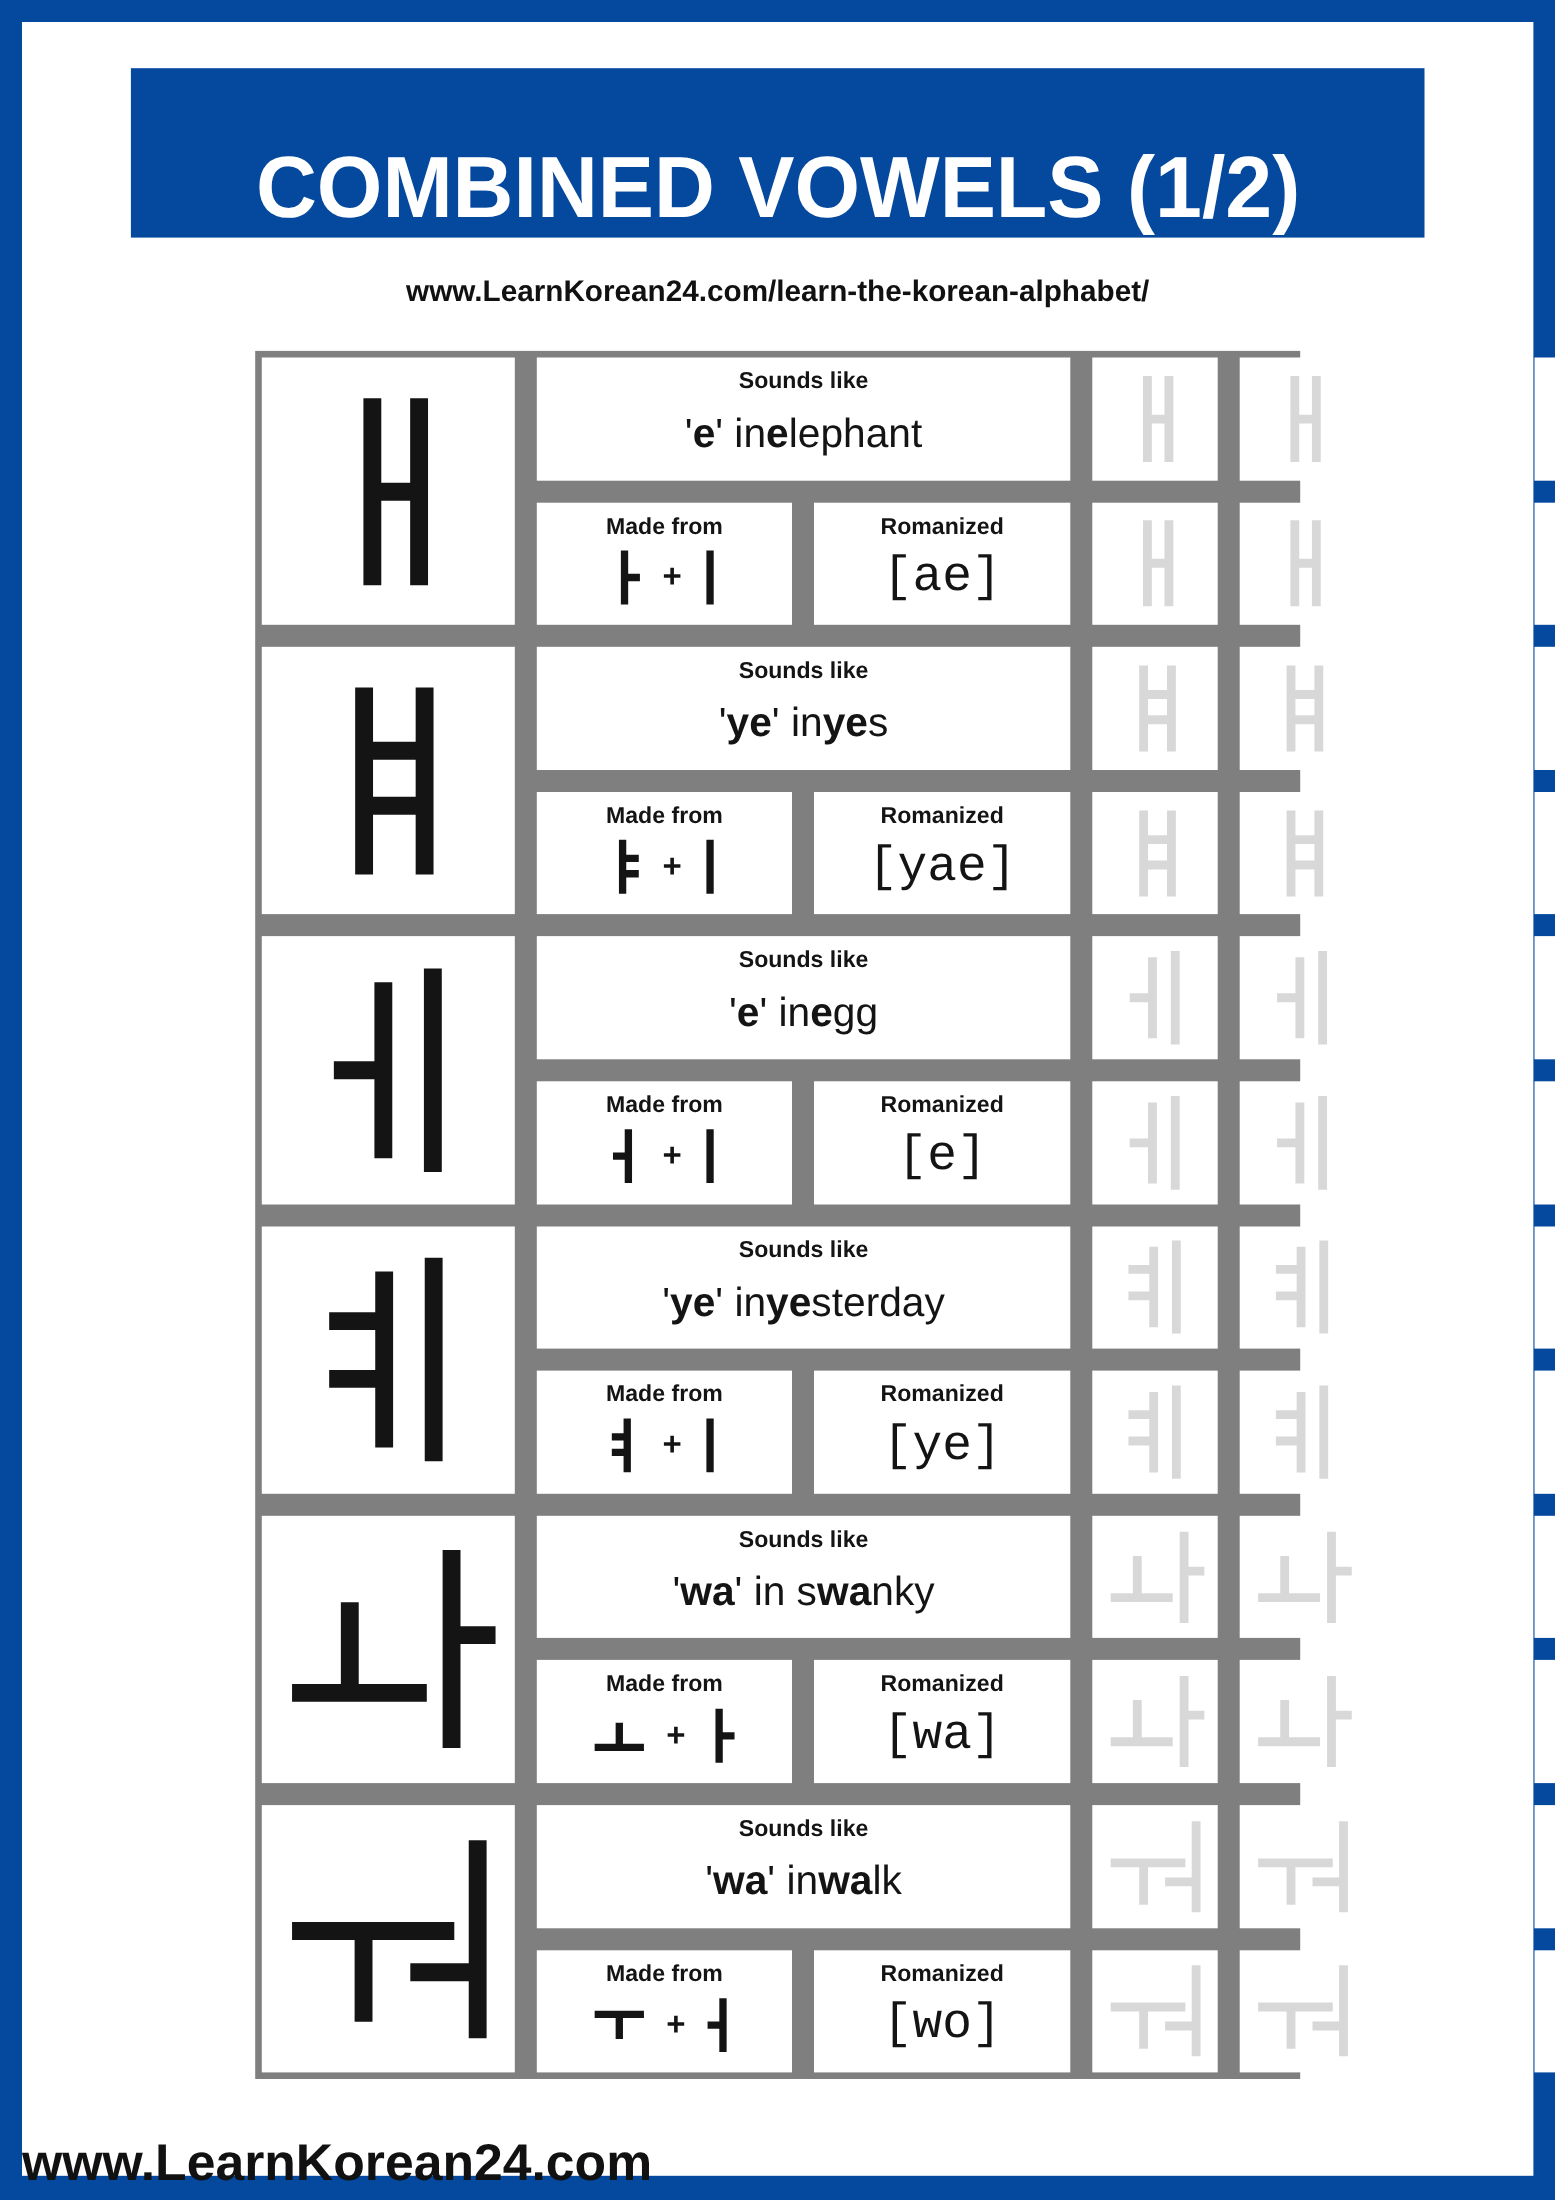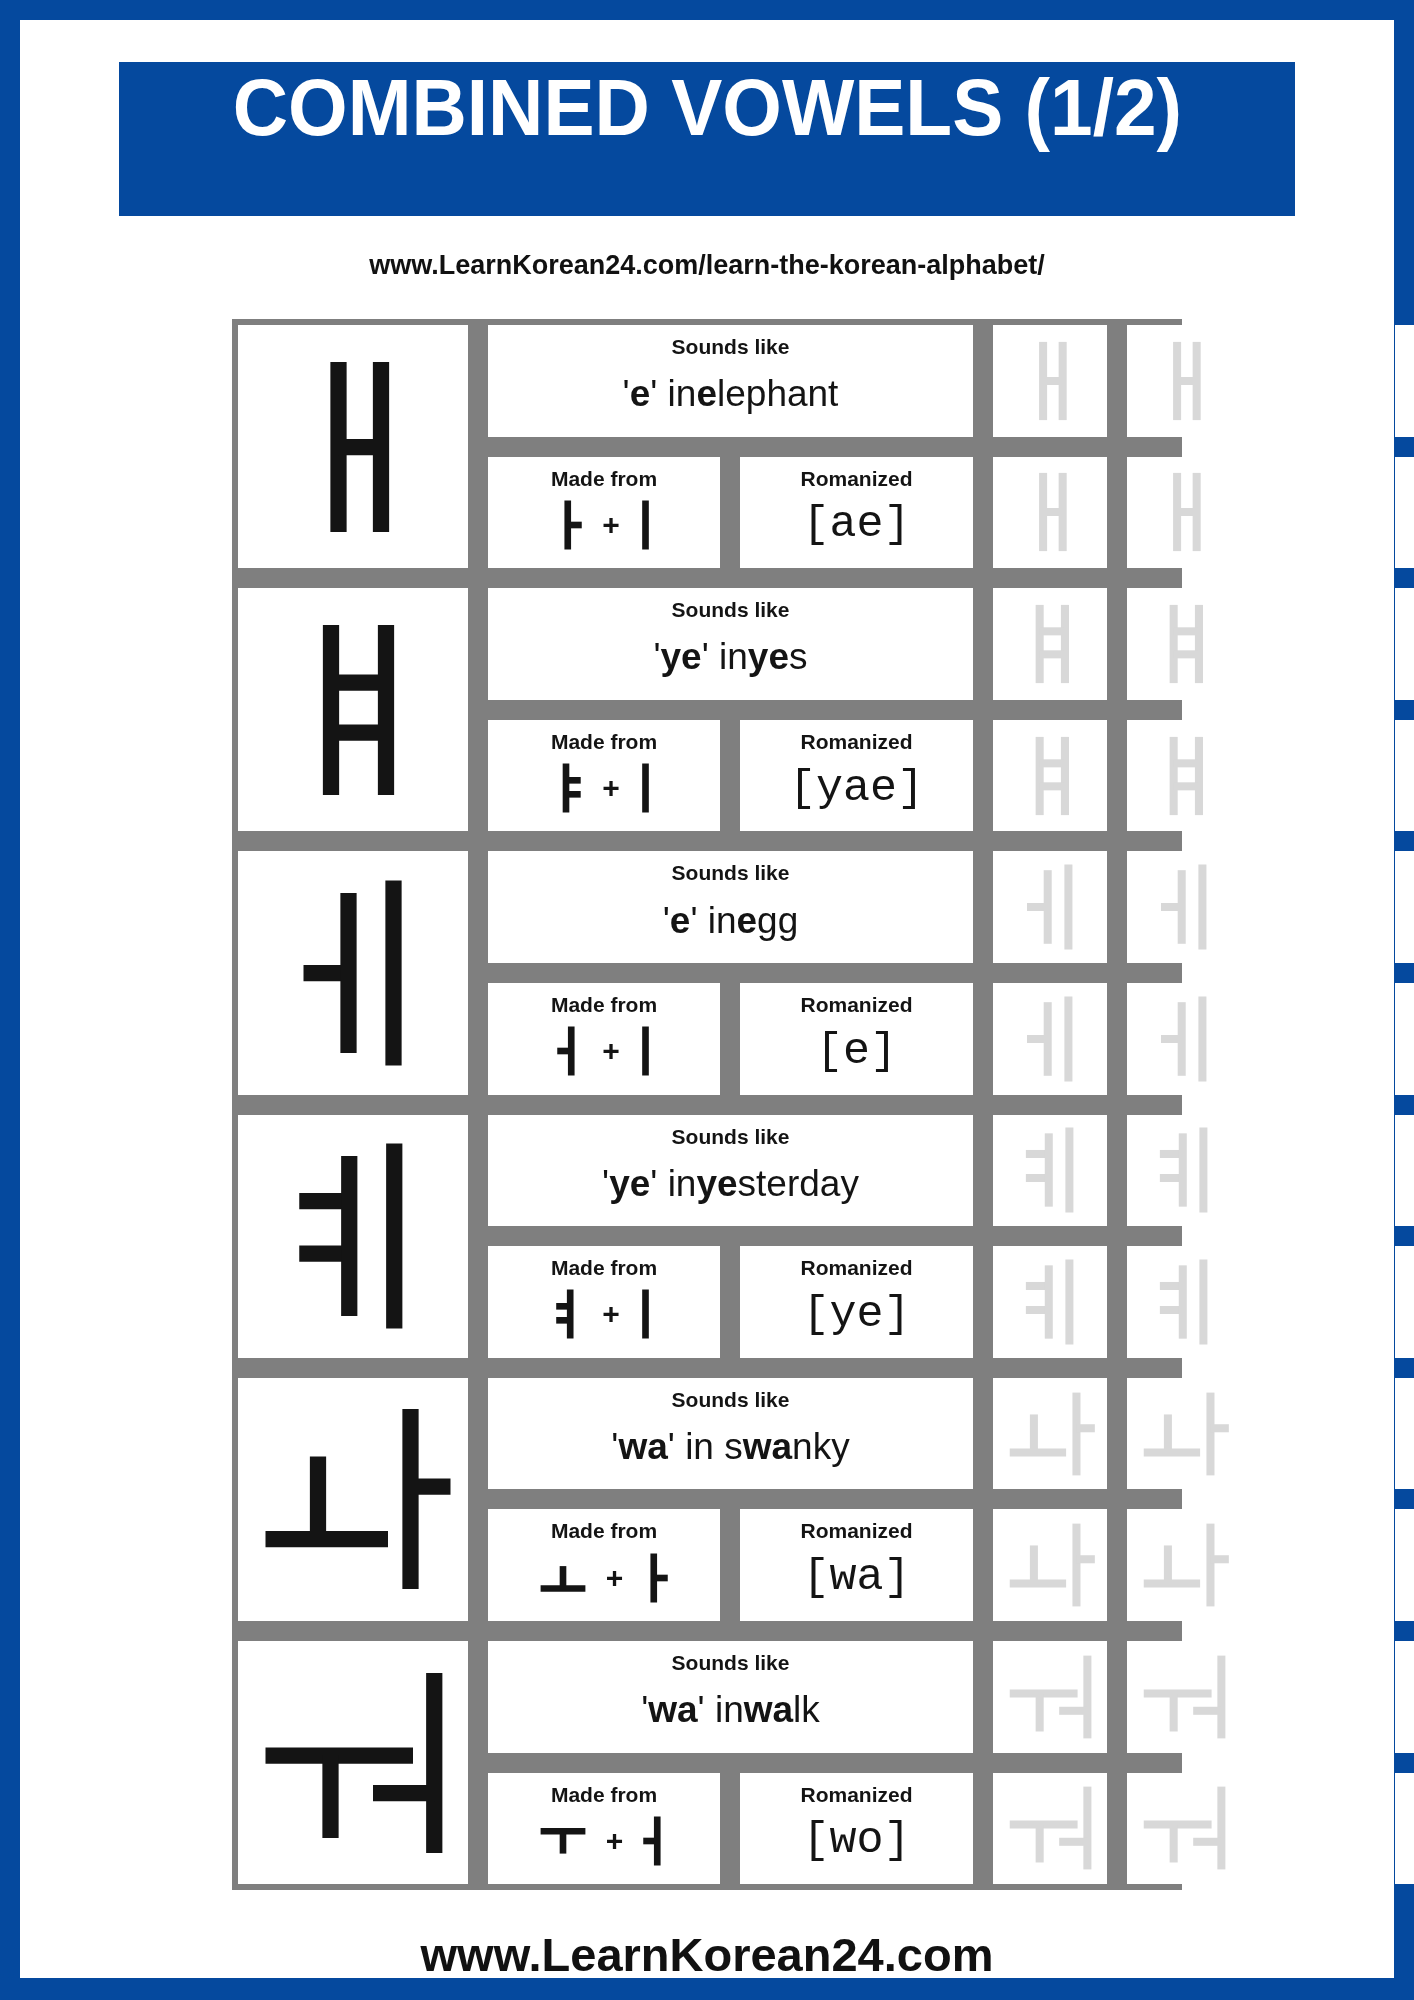--- a/index.html
+++ b/index.html
@@ -13,21 +13,21 @@
   }
   .sheet {
     position: absolute;
     left: 20px; top: 20px; right: 20px; bottom: 22px;
     background: #ffffff;
   }
   .banner {
     width: 1176px; height: 154px;
     margin: 42px auto 0 auto;
     background: #05499E;
-    display: flex; align-items: flex-start; justify-content: center;
+    display: flex; align-items: flex-end; justify-content: center;
   }
   .banner h1 {
     margin: 0;
     color: #ffffff;
     font-size: 79px;
     font-weight: 700;
     letter-spacing: 0px;
     transform: scaleX(0.97);
     white-space: nowrap;
   }
@@ -93,22 +93,21 @@
   .rom-value {
     flex: 1;
     display: flex; align-items: center; justify-content: center;
     font-size: 45px;
     padding-bottom: 10px;
     white-space: nowrap;
     font-family: Liberation Mono, monospace;
   }
   .practice-cell { justify-content: center; }
   .footer {
-    margin-top: 37px;
-    text-align: center;
+    margin-top: 48px;
     font-size: 47px;
     font-weight: 700;
     color: #111111;
   }
   svg { display: block; }
 </style>
 </head>
 <body>
 
 <div class="sheet">

